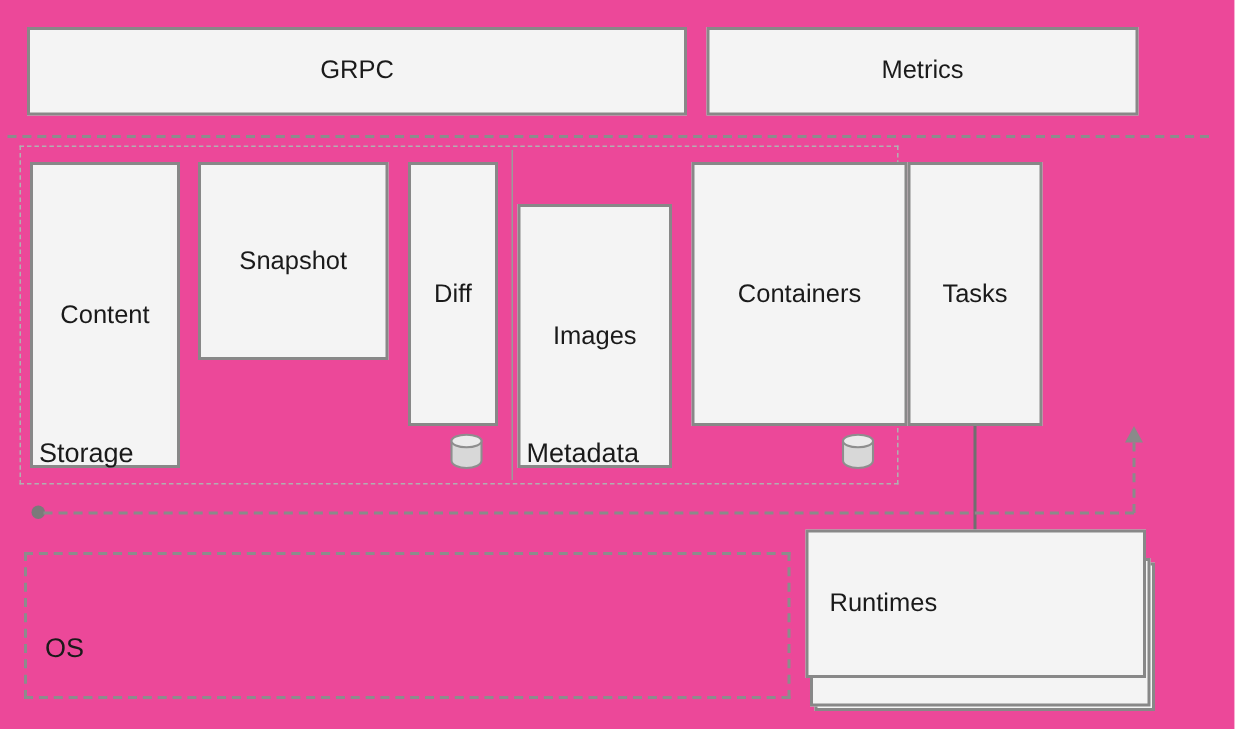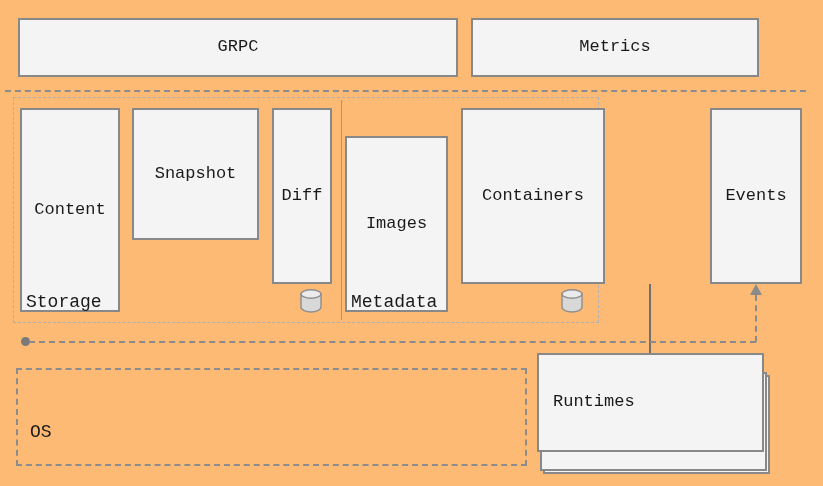--- a/index.html
+++ b/index.html
@@ -4,22 +4,22 @@
 <style>
   html, body {
     margin: 0;
     padding: 0;
     background: #ffffff;
   }
   #canvas {
     position: relative;
     width: 823px;
     height: 486px;
-    background: #fdba74;
-    font-family: Liberation Mono, monospace;
+    background: #ec4899;
+    font-family: Liberation Sans, sans-serif;
     overflow: hidden;
   }
   
   .box {
     position: absolute;
     box-sizing: border-box;
     background: #f4f4f4;
     border: 2px solid #888888;
     display: flex;
     align-items: center;
@@ -162,24 +162,24 @@
 
   <div class="group-label" style="left:351px; top:292px;">Metadata</div>
 
   <div class="cylinder" style="left:560px; top:288px;">
     <svg width="24" height="26" viewBox="0 0 24 26" xmlns="http://www.w3.org/2000/svg">
       <path d="M2 6 L2 19 C2 22 7 24 12 24 C17 24 22 22 22 19 L22 6 Z" fill="#d8d8d8" stroke="#8e8e8e" stroke-width="1.4"></path>
       <ellipse cx="12" cy="6" rx="10" ry="4.2" fill="#ebebeb" stroke="#8e8e8e" stroke-width="1.4"></ellipse>
     </svg>
   </div>
 
+  <div class="box" style="left:605px; top:108px; width:90px; height:176px;">
+    <span>Tasks</span>
+  </div>
 
-  <div class="box" style="left:710px; top:108px; width:92px; height:176px;">
-    <span>Events</span>
-  </div>
 
   <div class="line-solid-v" style="left:649px; top:284px; height:82px;"></div>
   <div class="arrow-down" style="left:644px; top:360px;"></div>
 
   <div class="dot-end" style="left:21px; top:337px;"></div>
   <div class="line-dash-h" style="left:29px; top:341px; width:727px;"></div>
   <div class="line-dash-v" style="left:755px; top:295px; height:47px;"></div>
   <div class="arrow-up" style="left:750px; top:284px;"></div>
 
   <div class="group group-dashed" style="left:16px; top:368px; width:511px; height:98px;"></div>

